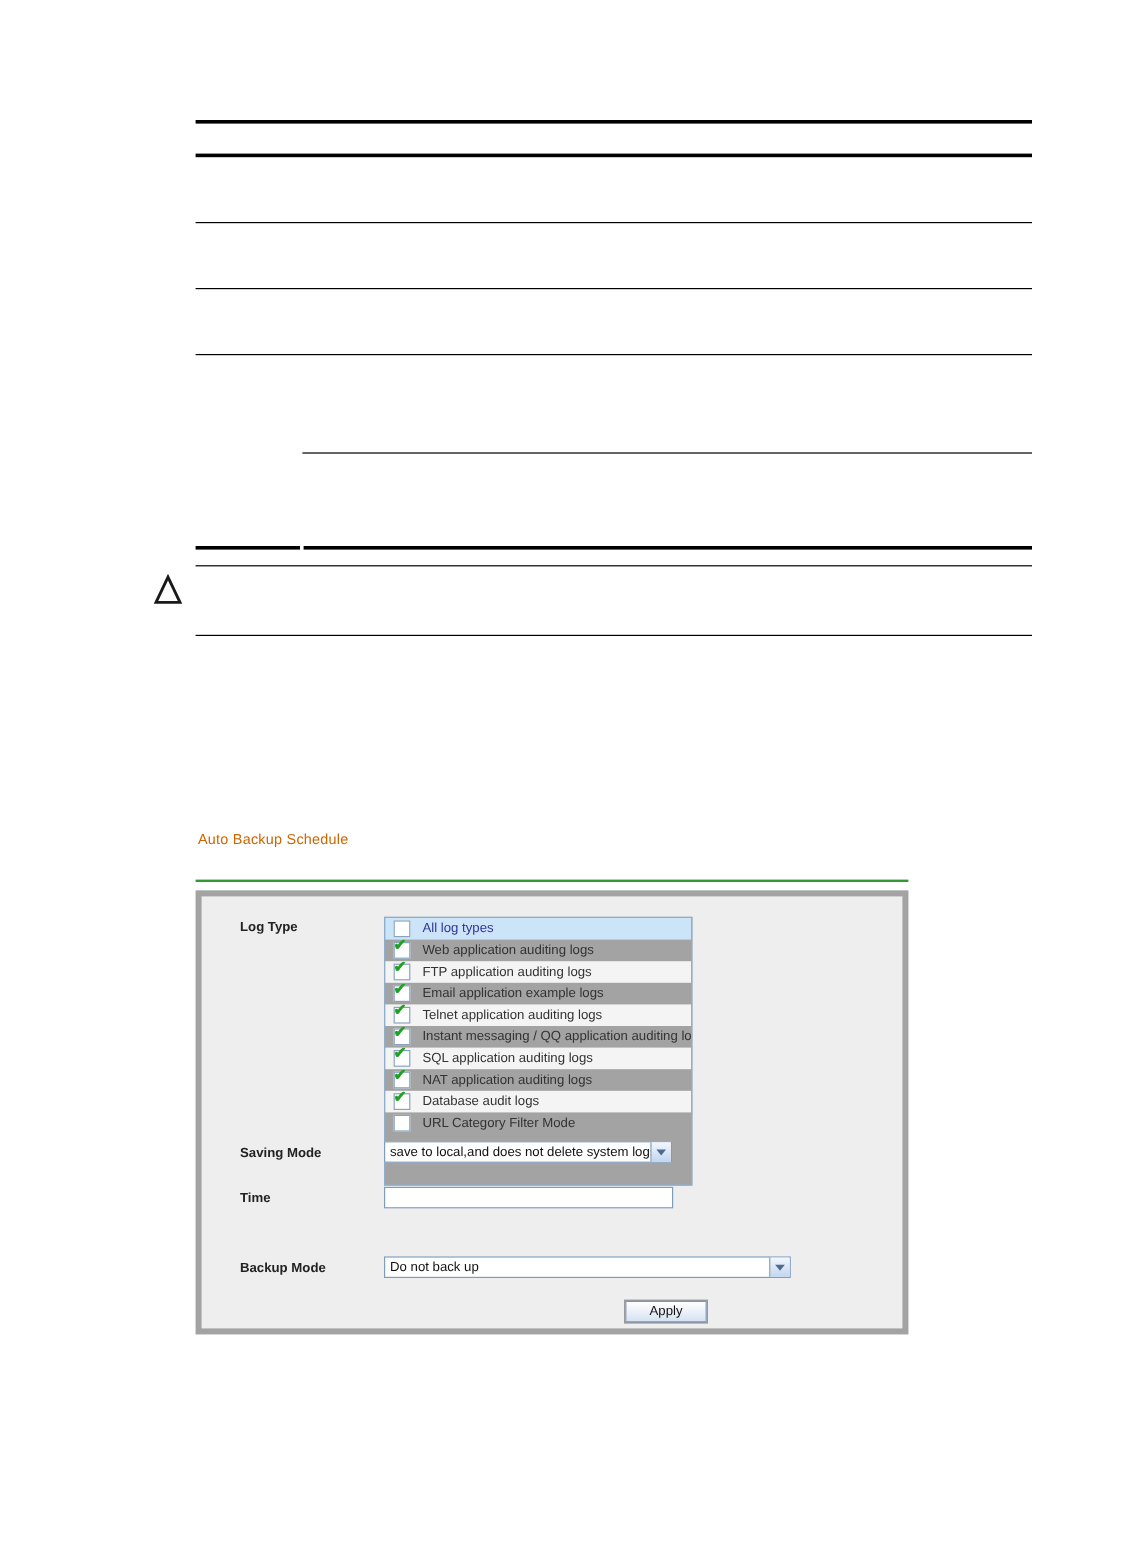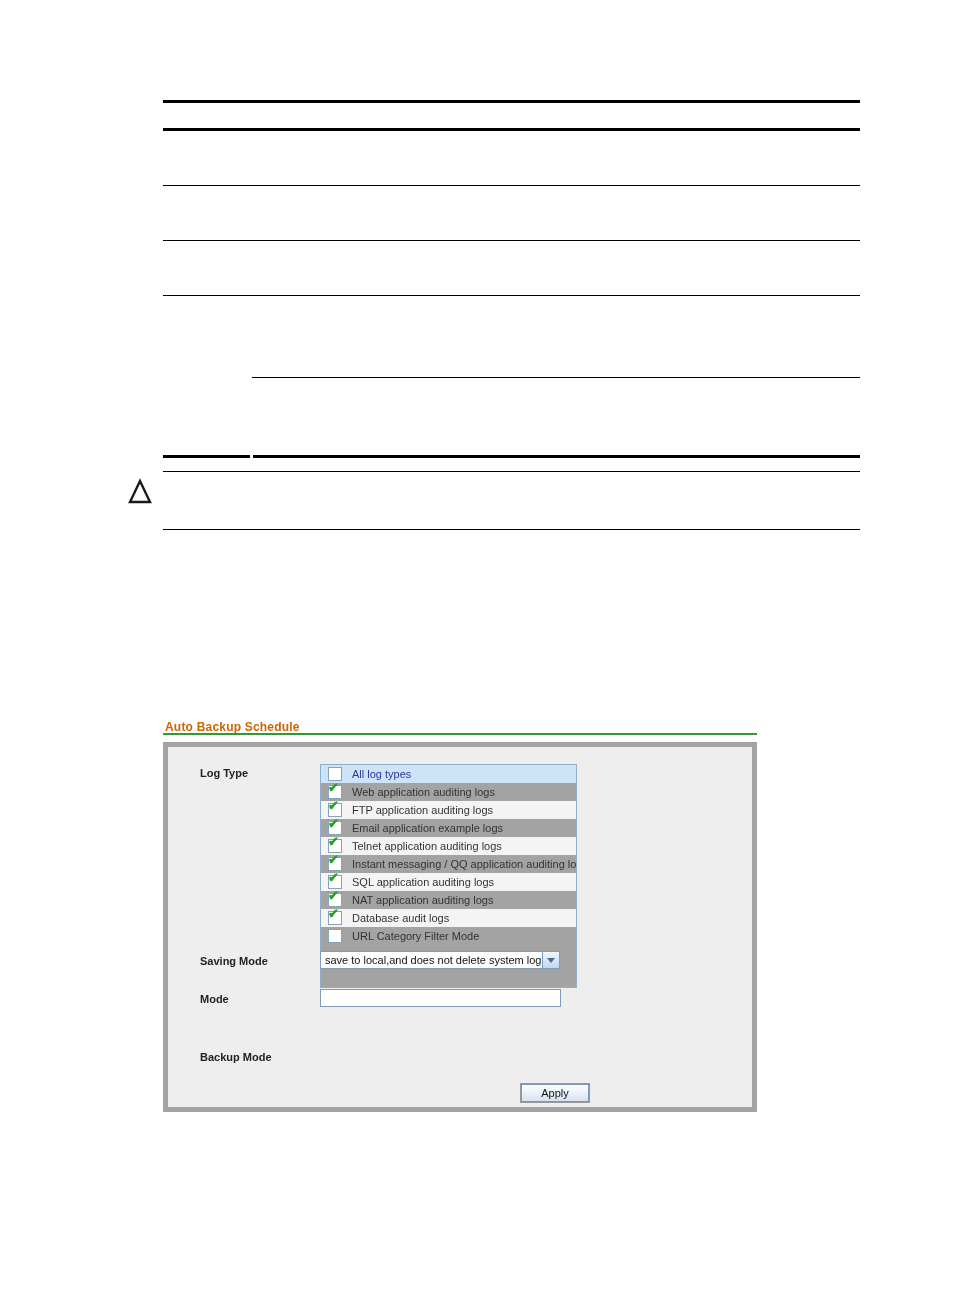--- a/index.html
+++ b/index.html
@@ -7,21 +7,21 @@
     width:954px;height:1296px;position:relative;background:#ffffff;
     font-family:"Liberation Sans", sans-serif;color:#1a1a1a;overflow:hidden;
   }
   
   .rule{position:absolute;background:#000;}
   .rule.thin{height:1px;}
   .rule.thick{height:3px;}
   
   .caution{position:absolute;left:128px;top:478px;width:24px;height:27px;}
   
-  .sec-title{position:absolute;left:165px;top:720px;font-size:12px;font-weight:bold;letter-spacing:.2px;}
+  .sec-title{position:absolute;left:165px;top:692px;font-size:12px;font-weight:normal;letter-spacing:.2px;}
   .sec-rule{position:absolute;left:163px;top:733px;width:594px;height:2px;}
   
   .panel{
     position:absolute;left:163px;top:742px;width:594px;height:370px;
     background:#eeeeee;border:5px solid #a3a3a3;box-sizing:border-box;
   }
   .flabel{position:absolute;font-size:11px;font-weight:bold;color:#222;}
   
   .listbox{
     position:absolute;left:152px;top:17px;width:257px;height:224px;
@@ -154,21 +154,27 @@
   </div>
 
   <div class="flabel" style="left:32px;top:208px;">Saving Mode</div>
   <div class="dropdown" style="left:152px;top:204px;width:240px;">
     <span class="val">save to local,and does not delete system logs</span>
     <span class="dd-btn">
         <span class="dd-arrow"></span>
       </span>
   </div>
 
-  <div class="flabel" style="left:32px;top:246px;">Mode</div>
+  <div class="flabel" style="left:32px;top:246px;">Time</div>
   <input class="txt-input" style="left: 152px; top: 242px; width: 241px;" type="text" value="">
 
 
   <div class="flabel" style="left:32px;top:304px;">Backup Mode</div>
+  <div class="dropdown" style="left:152px;top:300px;width:339px;">
+    <span class="val">Do not back up</span>
+    <span class="dd-btn">
+        <span class="dd-arrow"></span>
+      </span>
+  </div>
 
   <div class="btn">Apply</div>
 
 </div>
 
 </body></html>

